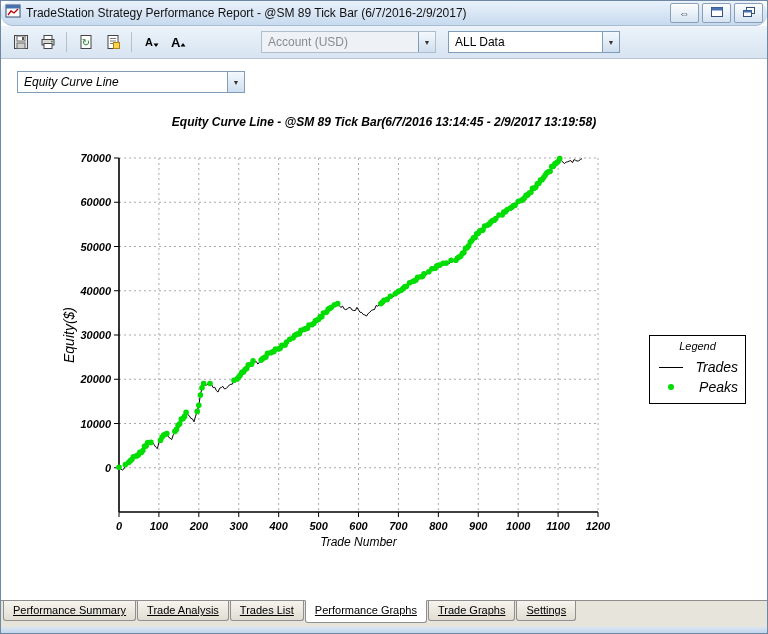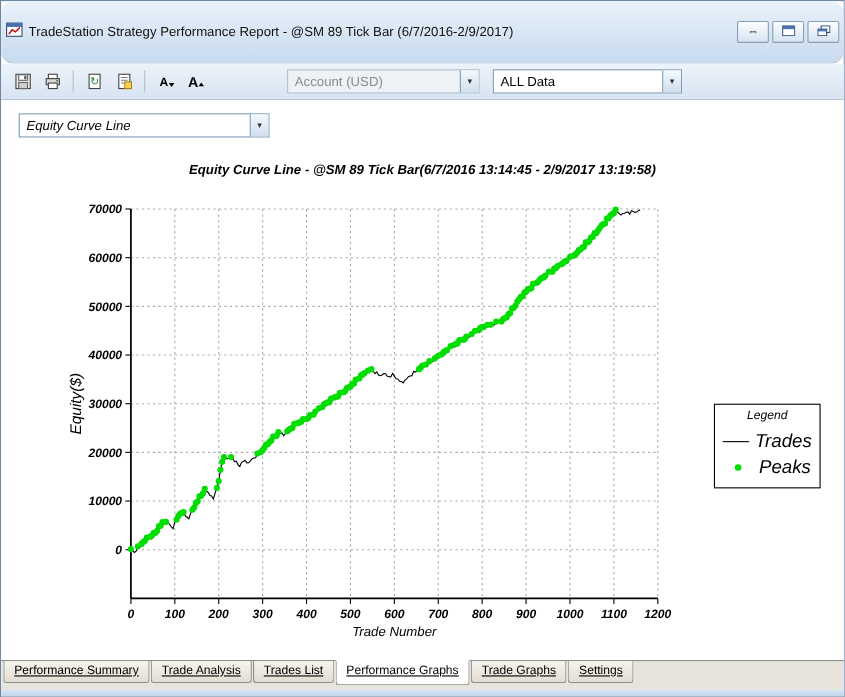--- a/index.html
+++ b/index.html
@@ -1,20 +1,20 @@
 <!DOCTYPE html>
 <html><head>
 <meta charset="utf-8">
 <style>
   html,body{margin:0;padding:0;background:#fff;}
   body{width:768px;height:634px;overflow:hidden;font-family:"Liberation Sans",sans-serif;}
   .window{width:768px;height:634px;box-sizing:border-box;border:1px solid #6e87a3;display:flex;flex-direction:column;background:#fff;}
 
   
-  .titlebar{height:24px;flex:0 0 auto;background:linear-gradient(#eaf2fb,#c7daee);display:flex;align-items:center;padding:16px 4px;border-bottom:1px solid #a8bdd4;border-radius:12px;}
+  .titlebar{height:24px;flex:0 0 auto;background:linear-gradient(#eaf2fb,#c7daee);display:flex;align-items:center;padding:0 4px;border-bottom:1px solid #a8bdd4;border-radius:12px;}
   .title-text{font-size:12px;color:#111;margin-left:5px;flex:1;white-space:nowrap;overflow:hidden;}
   .tb-btn{width:27px;height:18px;margin-left:3px;border:1px solid #8aa0b8;border-radius:2px;background:linear-gradient(#fdfefe,#d5e3f2);display:flex;align-items:center;justify-content:center;font-size:11px;color:#222;}
 
   
   .toolbar{height:32px;flex:0 0 auto;background:linear-gradient(#ecf3fa,#d8e4f2);display:flex;align-items:center;padding:0 6px;border-bottom:1px solid #b7c5d6;}
   .tool-btn{width:25px;height:25px;display:flex;align-items:center;justify-content:center;border:1px solid transparent;border-radius:2px;}
   .sep{width:1px;height:20px;background:#b2c0d0;margin:0 5px;}
 
   
   .combo{height:22px;box-sizing:border-box;border:1px solid #7f9db9;background:#fff;display:flex;align-items:center;font-size:12px;color:#000;}
@@ -34,21 +34,21 @@
   .ylabel{position:absolute;left:8px;top:268px;width:120px;height:16px;text-align:center;font-size:14px;color:#000;transform:rotate(-90deg);}
 
   .grid{stroke:#a9a9a9;stroke-dasharray:2,3;stroke-width:1;fill:none;}
   .axis{stroke:#000;stroke-width:1.6;}
   .tick{stroke:#000;stroke-width:1;}
   text.xlab,text.ylab{font-family:"Liberation Sans",sans-serif;font-size:11px;font-weight:bold;fill:#000;}
 
   
   .legend{position:absolute;left:648px;top:276px;width:97px;box-sizing:border-box;border:1px solid #000;background:#fff;padding:4px 0 6px;}
   .legend-title{text-align:center;font-size:11px;margin-bottom:5px;color:#000;}
-  .legend-row{display:flex;align-items:center;padding:2px 7px;font-size:17px;color:#000;}
+  .legend-row{display:flex;align-items:center;padding:2px 7px;font-size:14px;color:#000;justify-content:space-between;}
   .legend-sample{width:28px;display:flex;align-items:center;justify-content:center;margin-right:5px;}
   .line-sample{width:24px;height:0;border-top:1px solid #000;}
   .dot-sample{width:6px;height:6px;border-radius:50%;background:#00dd00;}
 
   
   .tabbar{flex:0 0 auto;height:26px;background:#e7e4dc;border-top:1px solid #8f8f8f;display:flex;align-items:flex-start;padding:0 2px;}
   .tab{height:19px;line-height:19px;padding:0 9px;font-size:11px;color:#000;background:linear-gradient(#f6f4ee,#e1ddd2);border:1px solid #8f8f8f;border-top:none;border-radius:0 0 3px 3px;margin-right:1px;white-space:nowrap;text-decoration:underline;}
   .tab.active{background:#fff;height:21px;margin-top:-1px;position:relative;z-index:2;border-top:1px solid #fff;}
   .bottom-frame{flex:0 0 auto;height:6px;background:linear-gradient(#d9e6f4,#c3d6ea);}
 </style>

